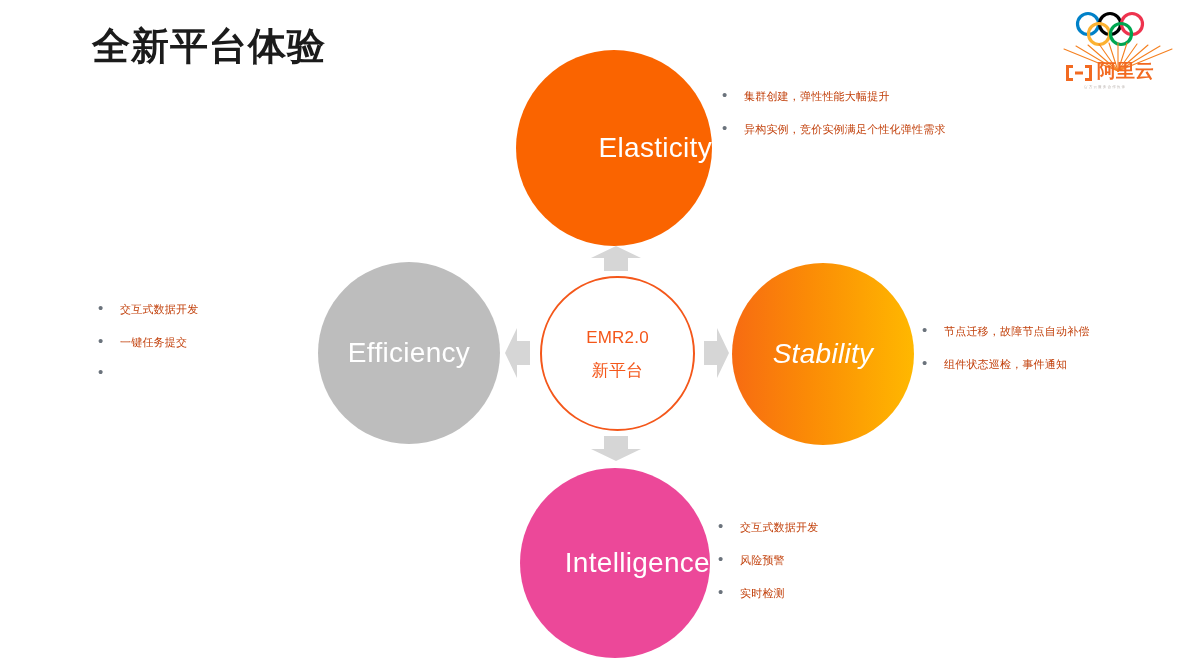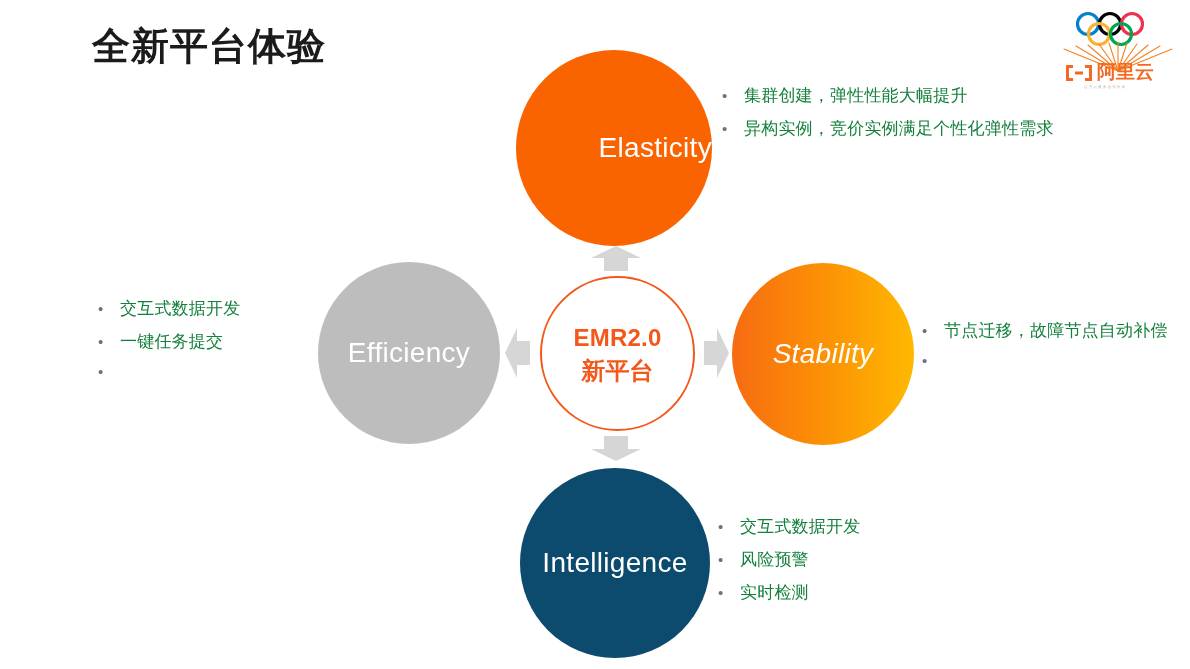--- a/index.html
+++ b/index.html
@@ -57,20 +57,21 @@
     top: 30px;
     width: 120px;
     height: 34px;
   }
   .cloud-logo {
     position: absolute;
     left: 10px;
     top: 52px;
     width: 108px;
     height: 30px;
+    font-family: Liberation Mono, monospace;
   }
   .cloud-mark {
     position: absolute;
     left: 0px;
     top: 2px;
     width: 30px;
     height: 22px;
   }
   .cloud-text {
     position: absolute;
@@ -132,40 +133,40 @@
     width: 182px;
     height: 182px;
     background: linear-gradient(90deg, #f76b12 0%, #fb8b06 42%, #ffb800 100%);
     font-style: italic;
   }
   #node-intelligence {
     left: 520px;
     top: 468px;
     width: 190px;
     height: 190px;
-    background: #0c4a6e;
+    background: #ec4899;
+    justify-content: flex-end;
   }
 
   
   #node-center {
     left: 540px;
     top: 276px;
     width: 155px;
     height: 155px;
     background: #ffffff;
     border: 2px solid #f4571a;
     flex-direction: column;
   }
   .center-line {
     color: #f4571a;
-    font-size: 24px;
+    font-size: 17px;
     line-height: 33px;
     letter-spacing: 0.2px;
     white-space: nowrap;
-    font-weight: bold;
   }
 
   
   .arrow {
     position: absolute;
     background: #d6d6d6;
   }
   #arrow-up {
     left: 591px;
     top: 246px;
@@ -207,22 +208,22 @@
   }
   .bullet-row:last-child { margin-bottom: 0; }
   .bullet-dot {
     color: #6b737c;
     font-size: 15px;
     line-height: 1;
     width: 22px;
     flex: 0 0 22px;
   }
   .bullet-text {
-    color: #15803d;
-    font-size: 17px;
+    color: #c2410c;
+    font-size: 11px;
     line-height: 22px;
     letter-spacing: 0.2px;
   }
 
   #bullets-elasticity { left: 722px; top: 85px; }
   #bullets-stability  { left: 922px; top: 320px; }
   #bullets-intelligence { left: 718px; top: 516px; }
   #bullets-efficiency { left: 98px; top: 298px; }
 </style>
 </head>
@@ -310,20 +311,21 @@
         <span class="bullet-text">异构实例，竞价实例满足个性化弹性需求</span>
       </div>
     </div>
   <div class="bullets" id="bullets-stability">
       <div class="bullet-row">
         <span class="bullet-dot">•</span>
         <span class="bullet-text">节点迁移，故障节点自动补偿</span>
       </div>
       <div class="bullet-row">
         <span class="bullet-dot">•</span>
+        <span class="bullet-text">组件状态巡检，事件通知</span>
       </div>
     </div>
   <div class="bullets" id="bullets-intelligence">
       <div class="bullet-row">
         <span class="bullet-dot">•</span>
         <span class="bullet-text">交互式数据开发</span>
       </div>
       <div class="bullet-row">
         <span class="bullet-dot">•</span>
         <span class="bullet-text">风险预警</span>

